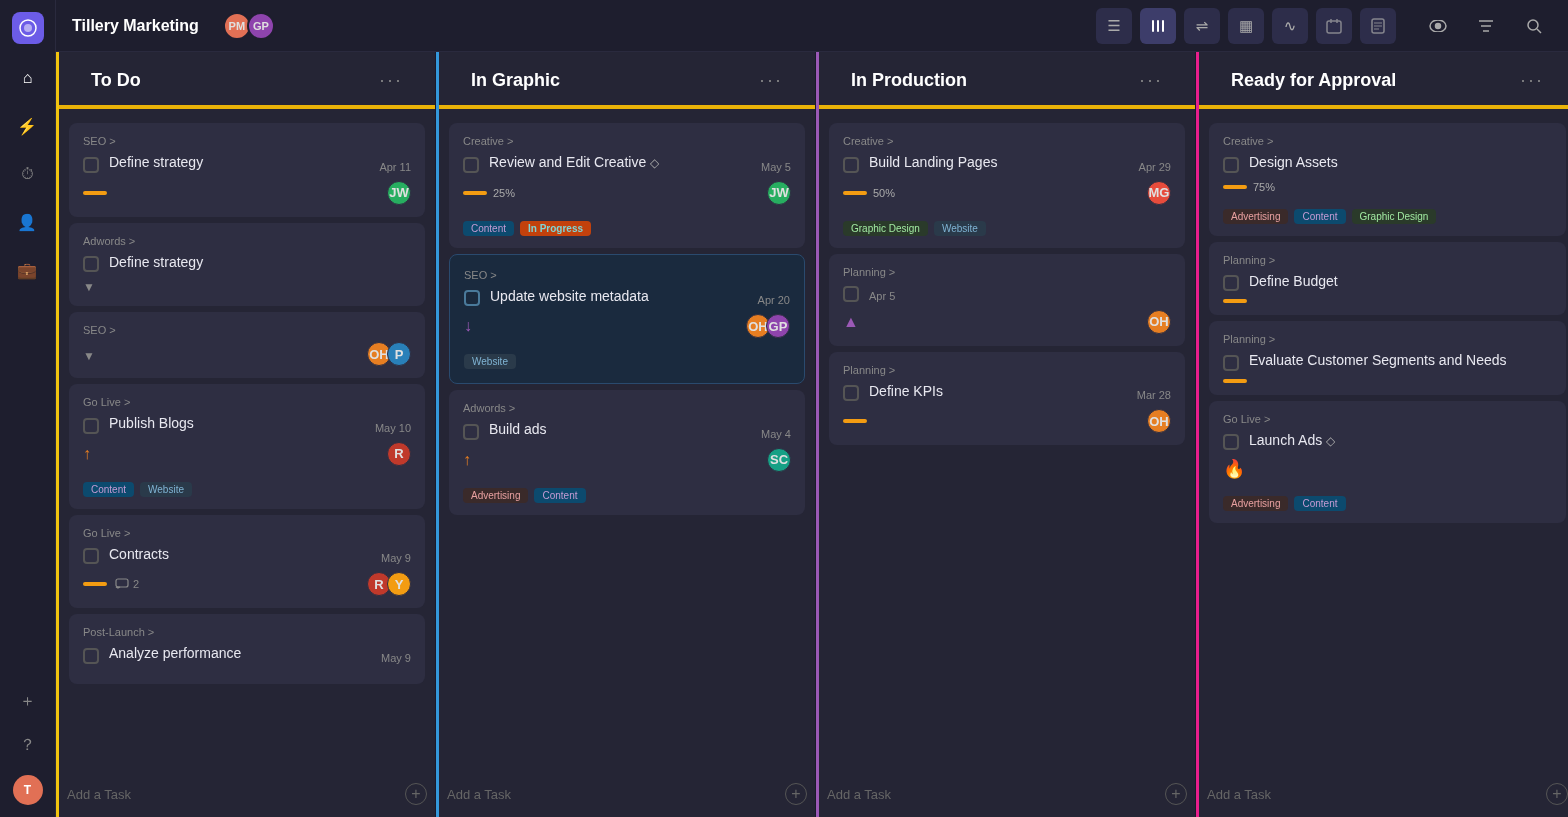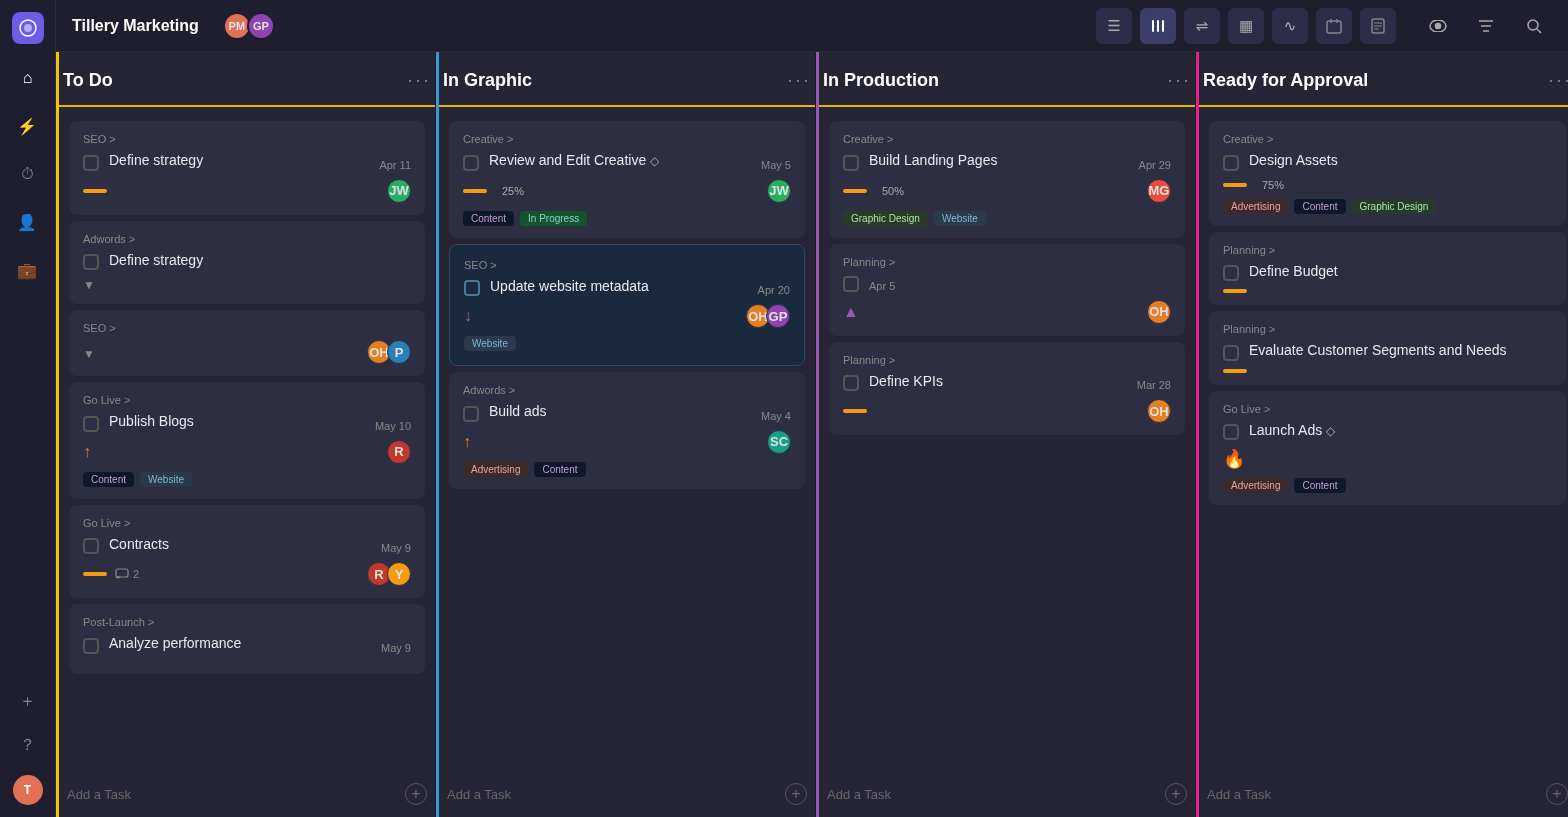--- a/index.html
+++ b/index.html
@@ -137,25 +137,25 @@
       max-width: 380px;
       background: #252535;
       display: flex;
       flex-direction: column;
       border-right: 1px solid #1a1a2a;
       overflow: hidden;
     }
     .column:last-child { border-right: none; }
 
     .column-header {
-      padding: 18px 4px 14px;
+      padding: 18px 32px 14px;
       display: flex;
       align-items: center;
       justify-content: space-between;
-      border-bottom: 2px solid #eab308;
+      border-bottom: 4px solid #eab308;
       flex-shrink: 0;
     }
     .column-title {
       font-size: 18px;
       font-weight: 600;
       color: #fff;
     }
     .column-more {
       color: #888;
       font-size: 18px;
@@ -223,51 +223,51 @@
 
     .task-meta {
       display: flex;
       align-items: center;
       justify-content: space-between;
       margin-top: 6px;
     }
     .task-priority {
       display: flex;
       align-items: center;
-      gap: 15px;
+      gap: 6px;
     }
     .priority-bar {
       width: 24px; height: 4px;
       border-radius: 2px;
       background: #888;
     }
     .priority-bar.yellow { background: #f39c12; }
 
     .priority-pct {
       font-size: 11px;
       color: #aaa;
     }
 
     .task-tags {
       display: flex;
       gap: 6px;
       flex-wrap: wrap;
-      margin-top: 8px;
+      margin-top: 16px;
     }
     .tag {
       font-size: 10px;
       padding: 2px 8px;
       border-radius: 4px;
       font-weight: 500;
     }
-    .tag-content { background: #0f172a; color: #c39bd3; }
+    .tag-content { background: #0c4a6e; color: #c39bd3; }
     .tag-website { background: #2a3a4a; color: #7fb3d3; }
     .tag-advertising { background: #3a2a2a; color: #e8a0a0; }
     .tag-graphic { background: #2a3a2a; color: #a0e8a0; }
-    .tag-inprogress { background: #14532d; color: #80d4d4; }
+    .tag-inprogress { background: #c2410c; color: #80d4d4; font-weight: bold; }
     .task-avatars {
       display: flex;
       gap: -2px;
     }
     .avatar-xs {
       width: 24px; height: 24px;
       border-radius: 50%;
       display: flex; align-items: center; justify-content: center;
       font-size: 13px; font-weight: bold;
       border: 1.5px solid #2e2e42;

